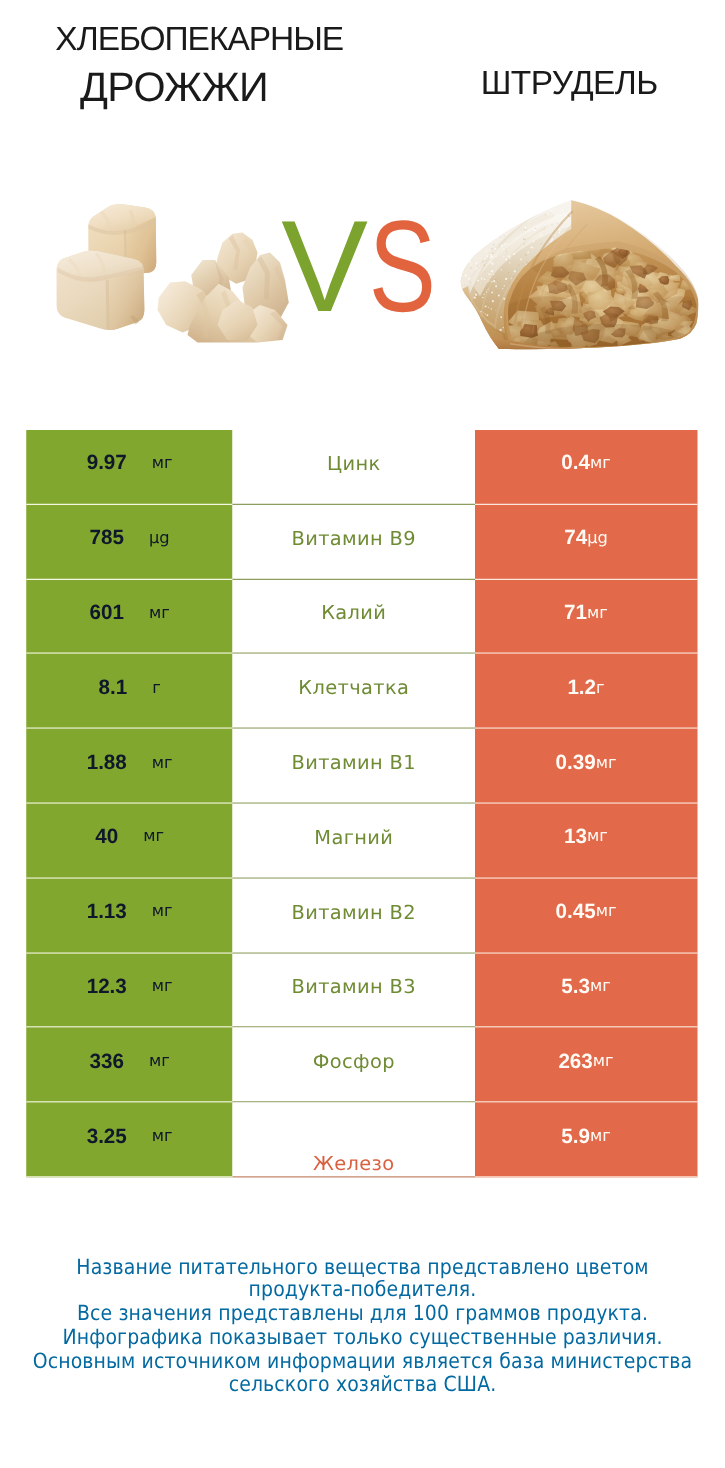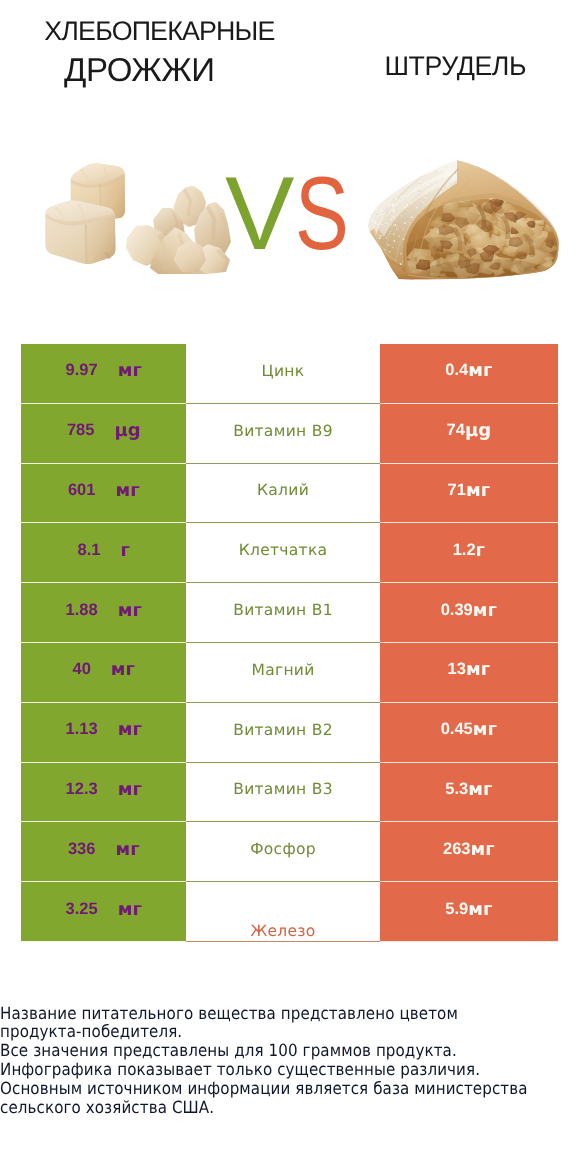--- a/index.html
+++ b/index.html
@@ -26,33 +26,33 @@
   #photo-right{left:368px;top:49px;}
   .vs{position:absolute;left:225px;top:162px;font-size:104px;line-height:104px;font-weight:400;white-space:nowrap;letter-spacing:0;}
   .vs .v{color:#7ba32e;display:inline-block;}
   .vs .s{color:#e2643f;display:inline-block;transform:scaleX(0.775);transform-origin:left center;margin-left:1px;}
 
   
   .table{position:absolute;left:21px;top:344px;width:537px;}
   .row{display:flex;height:59.8px;}
   .cell{display:flex;align-items:center;justify-content:center;box-sizing:border-box;}
   .cell>span{position:relative;top:-2.5px;}
-  .left{width:179px;background:#82a72f;color:#701a75;border-bottom:1.3px solid #f4f7e2;gap:20px;}
+  .left{width:179px;background:#82a72f;color:#0f172a;border-bottom:1.3px solid #f4f7e2;gap:20px;}
   .mid{width:209px;background:#ffffff;border-bottom:1.3px solid #8d9d5f;}
   .mid.orange{border-bottom-color:#c8866a;}
   .right{width:193px;background:#e2694a;color:#fffaf4;border-bottom:1.3px solid #fbe7da;}
   .val{font-family:"Liberation Sans",sans-serif;font-size:16.5px;font-weight:700;letter-spacing:0px;}
-  .unit{font-family:"DejaVu Sans",sans-serif;font-size:18px;font-weight:700;margin-left:0;}
+  .unit{font-family:"DejaVu Sans",sans-serif;font-size:13px;font-weight:400;margin-left:0;}
   .lbl{font-family:"DejaVu Sans",sans-serif;font-size:15.5px;font-weight:400;color:#6f8b33;letter-spacing:0.3px;}
   .lbl.orange{color:#d9603e;margin-top:43px;}
 
   
-  .footer{position:absolute;left:0;top:1003.5px;width:580px;text-align:left;
+  .footer{position:absolute;left:0;top:1003.5px;width:580px;text-align:center;
      font-family:"DejaVu Sans Condensed","DejaVu Sans",sans-serif;
-     font-size:16.8px;line-height:18.9px;letter-spacing:0.1px;color:#0f172a;}
+     font-size:16.8px;line-height:18.9px;letter-spacing:0.1px;color:#0369a1;}
 </style>
 </head>
 <body>
 
 <div class="page">
 
   <div class="title" id="title-left-l1">ХЛЕБОПЕКАРНЫЕ</div>
   <div class="title" id="title-left-l2">ДРОЖЖИ</div>
   <div class="title" id="title-right">ШТРУДЕЛЬ</div>
 

